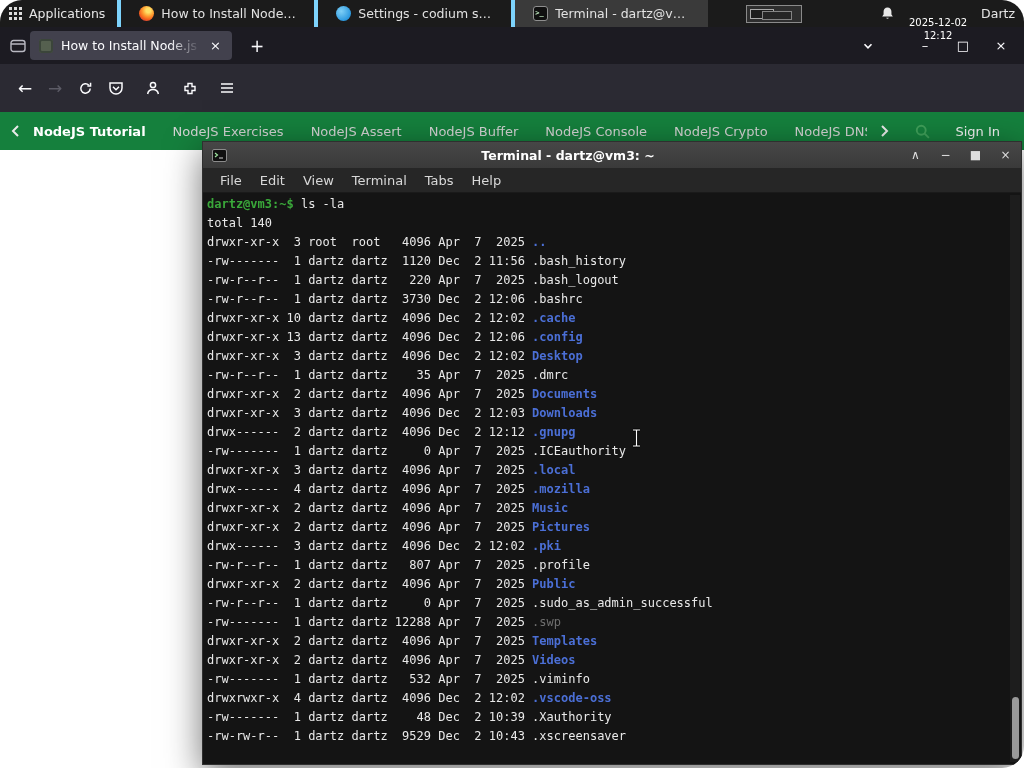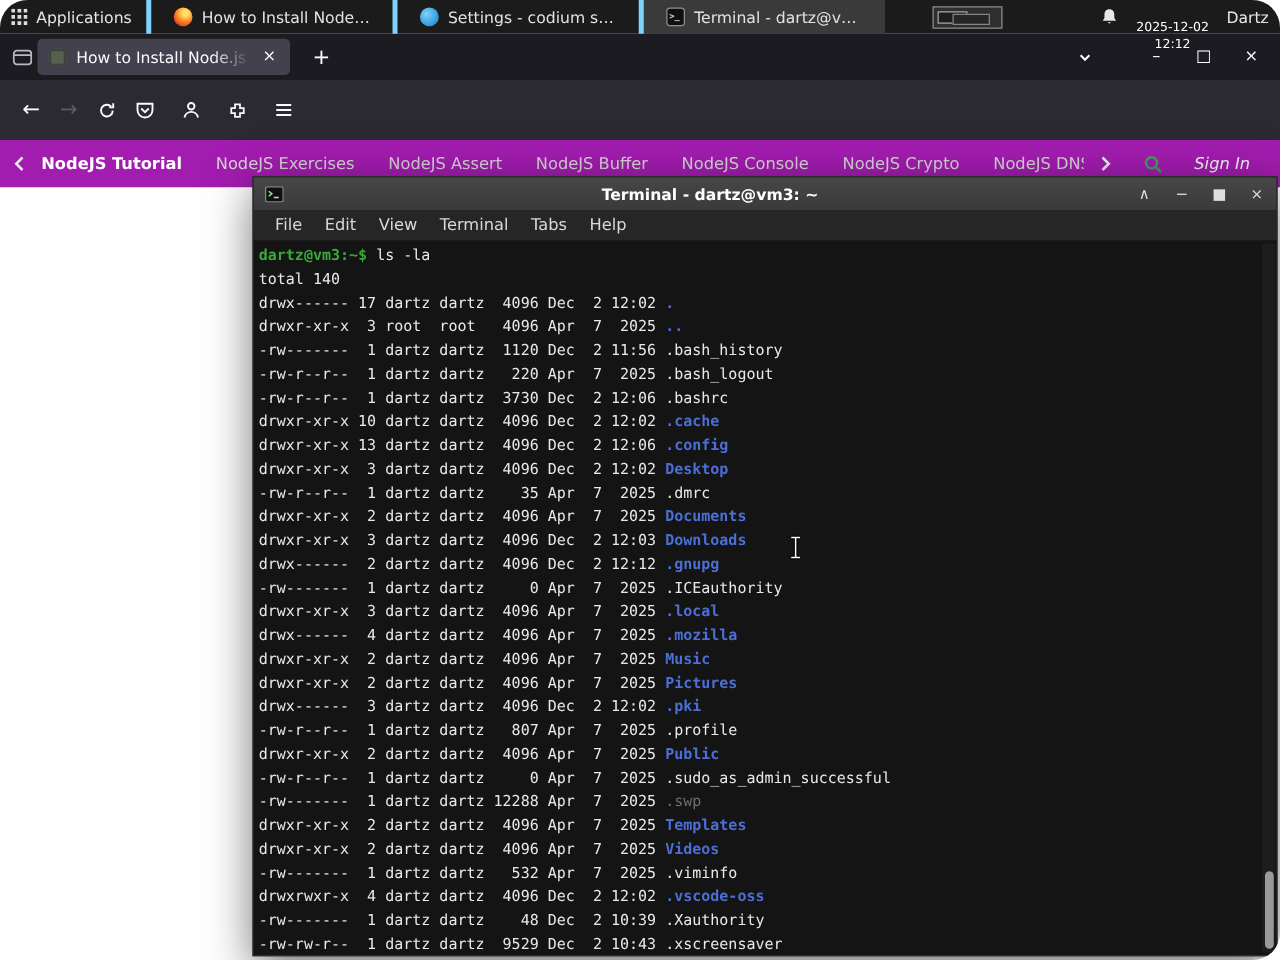--- a/index.html
+++ b/index.html
@@ -48,26 +48,26 @@
   .navbar { height:48px; background:#2b2a33; display:flex; align-items:center; padding:0 10px; }
   .nav-arrow { color:#fbfbfe; font-size:17px; width:30px; text-align:center; }
   .nav-arrow.disabled { color:#5c5b66; }
   .nav-reload { width:30px; display:flex; justify-content:center; }
   .urlbar { flex:1; height:32px; background:#1c1b22; border-radius:4px; display:flex; align-items:center;
             gap:8px; padding:0 10px; margin:0 8px; color:#fbfbfe; font-size:13px; }
   .url-text { flex:1; white-space:nowrap; overflow:hidden; color:#e9e9ef; }
   .star { font-size:15px; color:#fbfbfe; }
   .nav-right { display:flex; align-items:center; gap:21px; padding:0 8px; }
 
-  .gfgnav { height:38px; background:#a21caf; display:flex; align-items:center; color:#d4d4d4;
+  .gfgnav { height:38px; background:#15803d; display:flex; align-items:center; color:#d4d4d4;
             font-size:13px; padding:0 10px; }
   .gfg-items { display:flex; align-items:center; gap:27px; overflow:hidden; flex:1; margin:0 12px;
                white-space:nowrap; }
   .gfg-items .gitem:first-child { color:#fff; font-weight:700; }
-  .gfg-right { display:flex; align-items:center; gap:24px; padding-right:14px;font-style:italic; }
+  .gfg-right { display:flex; align-items:center; gap:24px; padding-right:14px; }
   .signin { color:#f2f2f2; }
   .page-content { position:absolute; left:0; top:123px; width:1024px; height:618px; background:#ffffff; z-index:0; }
 
   
   .terminal { position:absolute; left:202px; top:141px; width:820px; height:624px; z-index:40;
               display:flex; flex-direction:column; border:1px solid #2f2f2f;
               box-shadow:0 10px 34px rgba(0,0,0,.55); background:#141414; }
   .t-titlebar { height:26px; background:linear-gradient(#474747,#3a3a3a); display:flex; align-items:center;
                 padding:0 9px; color:#fff; font-size:12.5px; }
   .t-title { flex:1; text-align:center; font-weight:700; }
@@ -242,21 +242,20 @@
         <span class="t-menu-item">Edit</span>
         <span class="t-menu-item">View</span>
         <span class="t-menu-item">Terminal</span>
         <span class="t-menu-item">Tabs</span>
         <span class="t-menu-item">Help</span>
       </div>
     <div class="t-body">
       <div id="term-lines">
           <div class="t-line"><span class="t-green">dartz@vm3:~$</span><span> ls -la</span></div>
           <div class="t-line"><span>total 140</span></div>
-          <div class="t-line"><span>drwx------ 17 dartz dartz  4096 Dec  2 12:02 </span><span class="t-dir">.</span></div>
           <div class="t-line"><span>drwxr-xr-x  3 root  root   4096 Apr  7  2025 </span><span class="t-dir">..</span></div>
           <div class="t-line"><span>-rw-------  1 dartz dartz  1120 Dec  2 11:56 </span><span>.bash_history</span></div>
           <div class="t-line"><span>-rw-r--r--  1 dartz dartz   220 Apr  7  2025 </span><span>.bash_logout</span></div>
           <div class="t-line"><span>-rw-r--r--  1 dartz dartz  3730 Dec  2 12:06 </span><span>.bashrc</span></div>
           <div class="t-line"><span>drwxr-xr-x 10 dartz dartz  4096 Dec  2 12:02 </span><span class="t-dir">.cache</span></div>
           <div class="t-line"><span>drwxr-xr-x 13 dartz dartz  4096 Dec  2 12:06 </span><span class="t-dir">.config</span></div>
           <div class="t-line"><span>drwxr-xr-x  3 dartz dartz  4096 Dec  2 12:02 </span><span class="t-dir">Desktop</span></div>
           <div class="t-line"><span>-rw-r--r--  1 dartz dartz    35 Apr  7  2025 </span><span>.dmrc</span></div>
           <div class="t-line"><span>drwxr-xr-x  2 dartz dartz  4096 Apr  7  2025 </span><span class="t-dir">Documents</span></div>
           <div class="t-line"><span>drwxr-xr-x  3 dartz dartz  4096 Dec  2 12:03 </span><span class="t-dir">Downloads</span></div>

